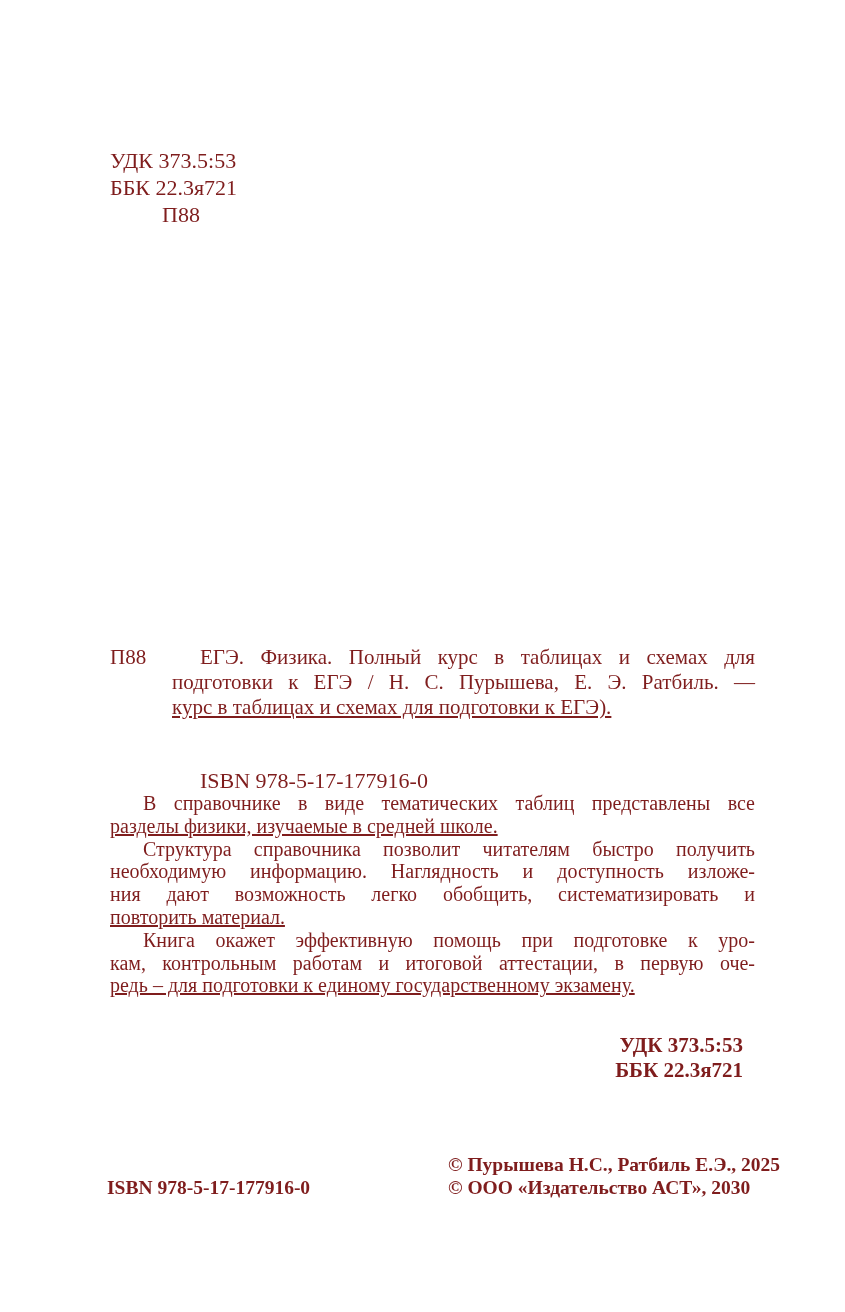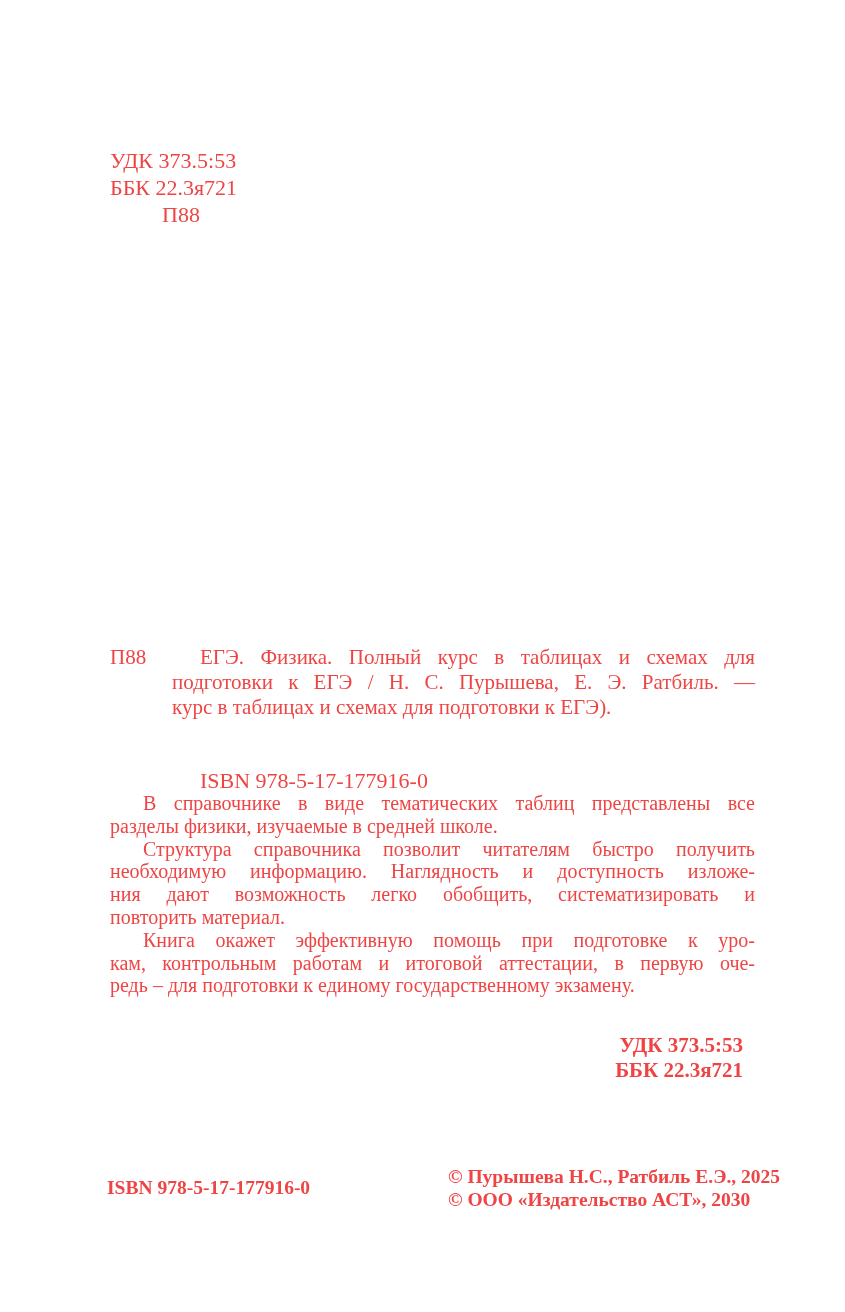--- a/index.html
+++ b/index.html
@@ -6,21 +6,21 @@
     margin: 0;
     padding: 0;
     background: #ffffff;
   }
   .page {
     position: relative;
     width: 845px;
     height: 1312px;
     background: #ffffff;
     font-family: "Liberation Serif", serif;
-    color: #ef4444;
+    color: #7f1d1d;
     overflow: hidden;
   }
   .abs { position: absolute; }
 
   
   .top-block {
     left: 110px;
     top: 147px;
     font-size: 22px;
     line-height: 27px;
@@ -54,20 +54,21 @@
     width: 583px;
   }
   .jline {
     text-align: justify;
     text-align-last: justify;
   }
   .jline-first { text-indent: 28px; }
   .lline {
     text-align: center;
     text-align-last: left;
+    text-decoration: underline;
   }
 
   .isbn-mid {
     left: 200px;
     top: 768px;
     font-size: 22px;
     line-height: 25px;
     white-space: nowrap;
   }
 
@@ -101,21 +102,20 @@
     font-weight: bold;
     white-space: nowrap;
   }
   .footer-copyright {
     left: 448px;
     top: 1153px;
     font-size: 19.5px;
     line-height: 23px;
     font-weight: bold;
     white-space: nowrap;
-    margin-top: 12px;
   }
 </style>
 </head>
 <body>
 
 <div class="page">
 
   <div class="abs top-block">
     <div>УДК 373.5:53</div>
     <div>ББК 22.3я721</div>

